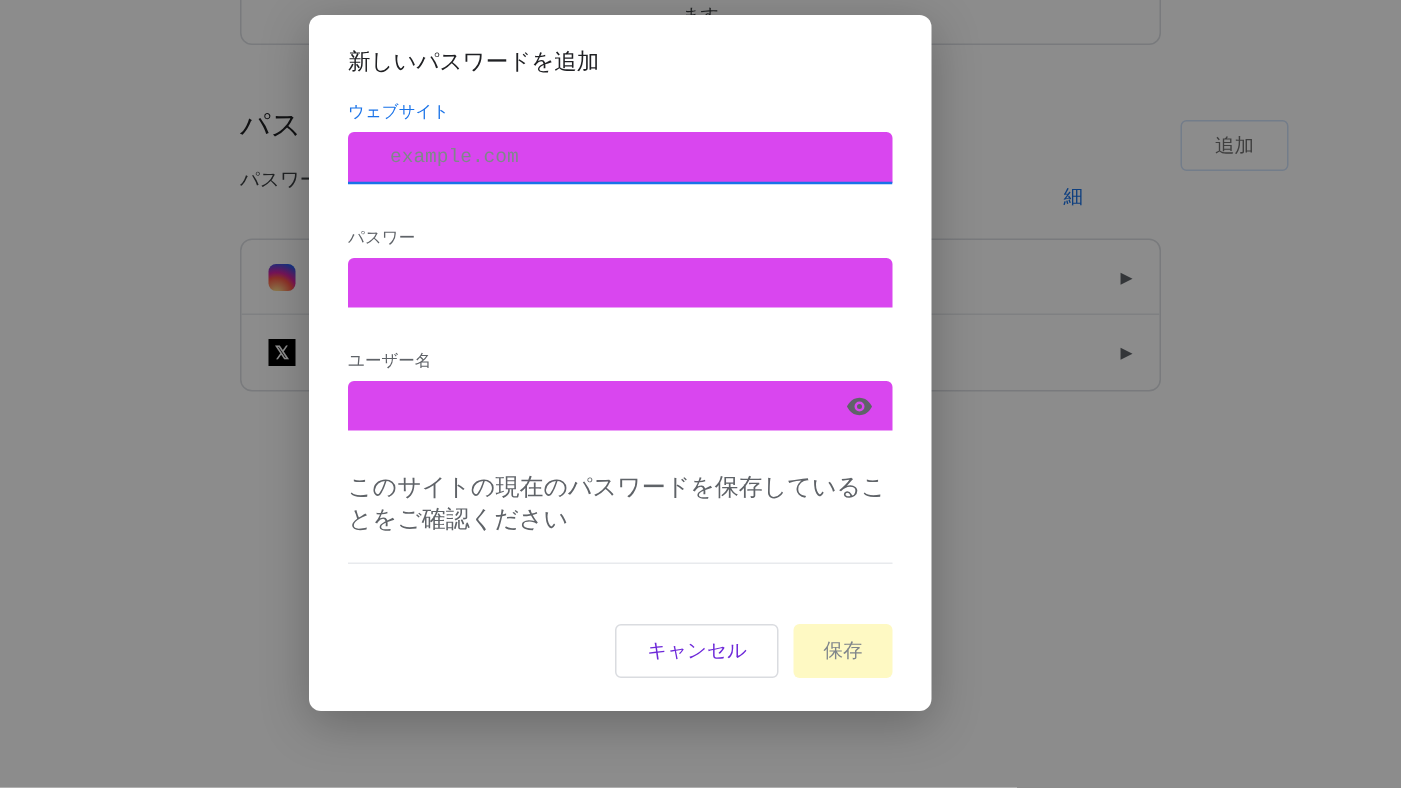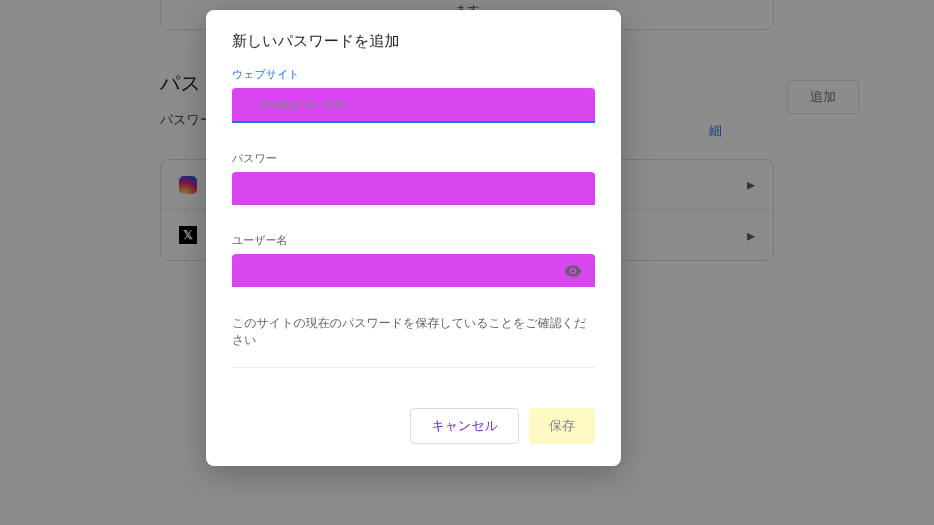--- a/index.html
+++ b/index.html
@@ -25,21 +25,21 @@
   .modal-title { font-size:15px; color:#202124; margin-bottom:16px; }
   .field { margin-bottom:28px; }
   .field-label { font-size:11px; color:#5f6368; margin-bottom:6px; display:block; }
   .field-label.focused { color:#1a73e8; }
   .input-wrap { position:relative; }
   input.text-input, textarea.text-input { width:100%; border:none; background:#d946ef; border-radius:4px 4px 0 0; padding:9px 28px; font-size:13px; color:#202124; font-family:Liberation Mono, monospace; outline:none; }
   input.text-input.focused { border-bottom:2px solid #1a73e8; }
   input.text-input::placeholder { color:#80868b; }
   textarea.text-input { height:70px; resize:none; border-radius:4px; }
   .eye-icon { position:absolute; right:12px; top:50%; transform:translateY(-50%); width:20px; height:20px; color:#5f6368; pointer-events:auto; }
-  .hint { font-size:12px; color:#5f6368; margin:20px 0 10px 0; }
+  .hint { font-size:16px; color:#5f6368; margin:20px 0 10px 0; }
   .divider { border:none; border-top:1px solid #e8eaed; margin:18px 0 14px; }
   .modal-actions { display:flex; justify-content:flex-end; gap:10px; margin-top:40px; }
   .btn { padding:8px 20px; font-size:13px; border-radius:4px; cursor:pointer; font-family:inherit; }
   .btn-cancel { background:#fff; border:1px solid #dadce0; color:#6d28d9; }
   .btn-save { background:#fef9c3; border:none; color:#80868b; }
 
   
   .ig { background: radial-gradient(circle at 30% 110%, #fdf497 0%, #fd5949 45%, #d6249f 60%, #285AEB 90%); border-radius:5px; }
   .x  { background:#000; display:flex; align-items:center; justify-content:center; color:#fff; font-weight:bold; font-size:12px; }
 </style>

